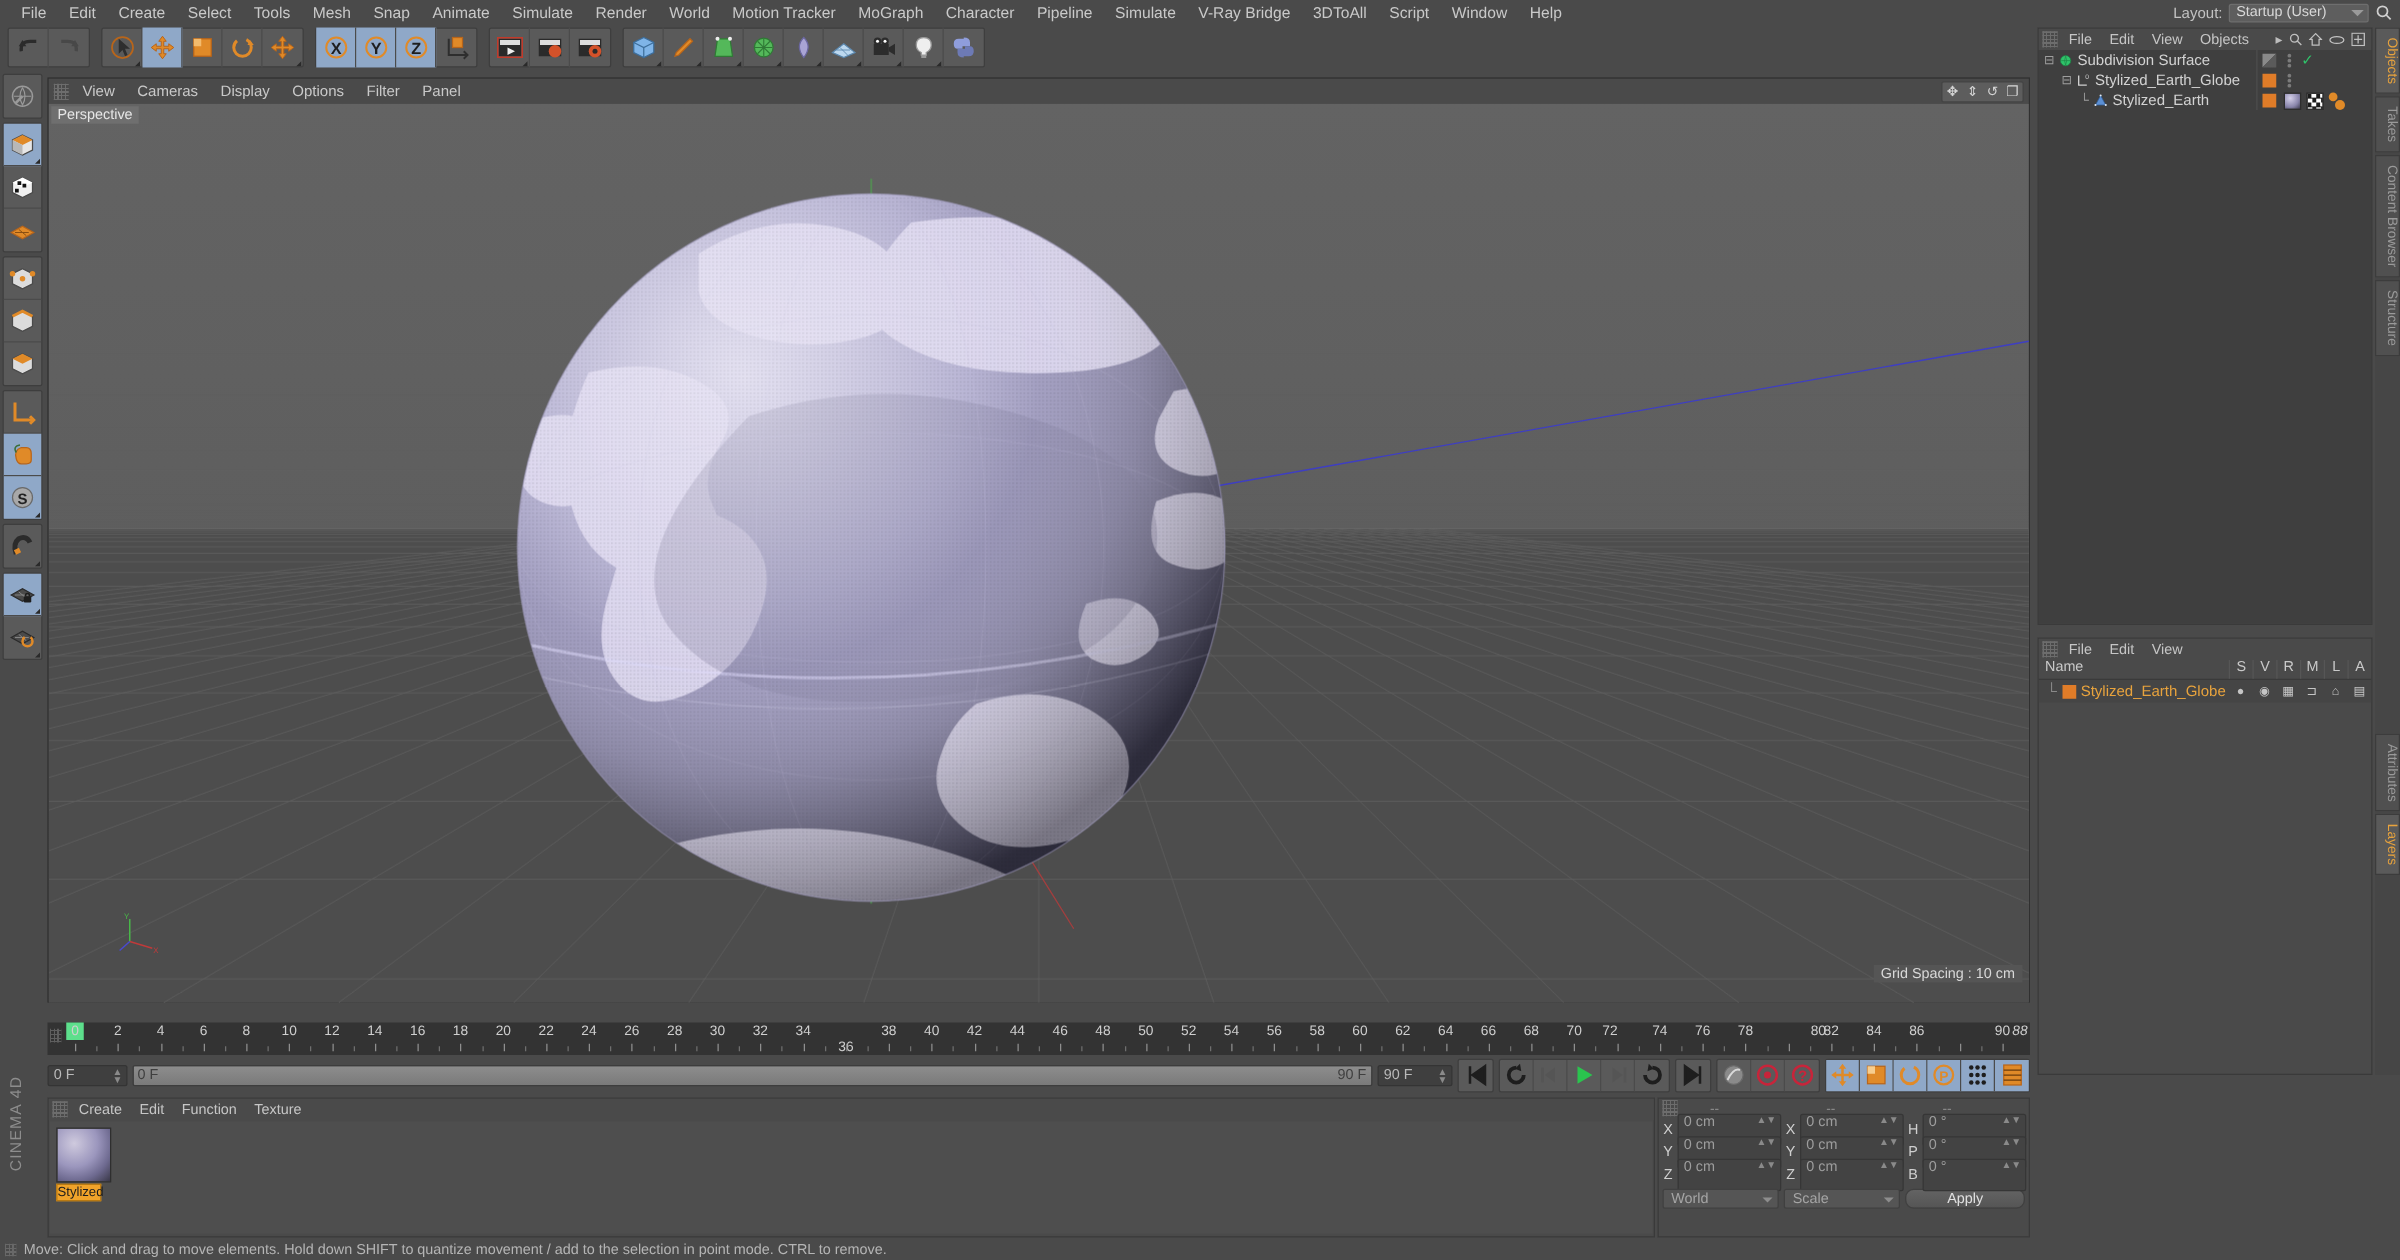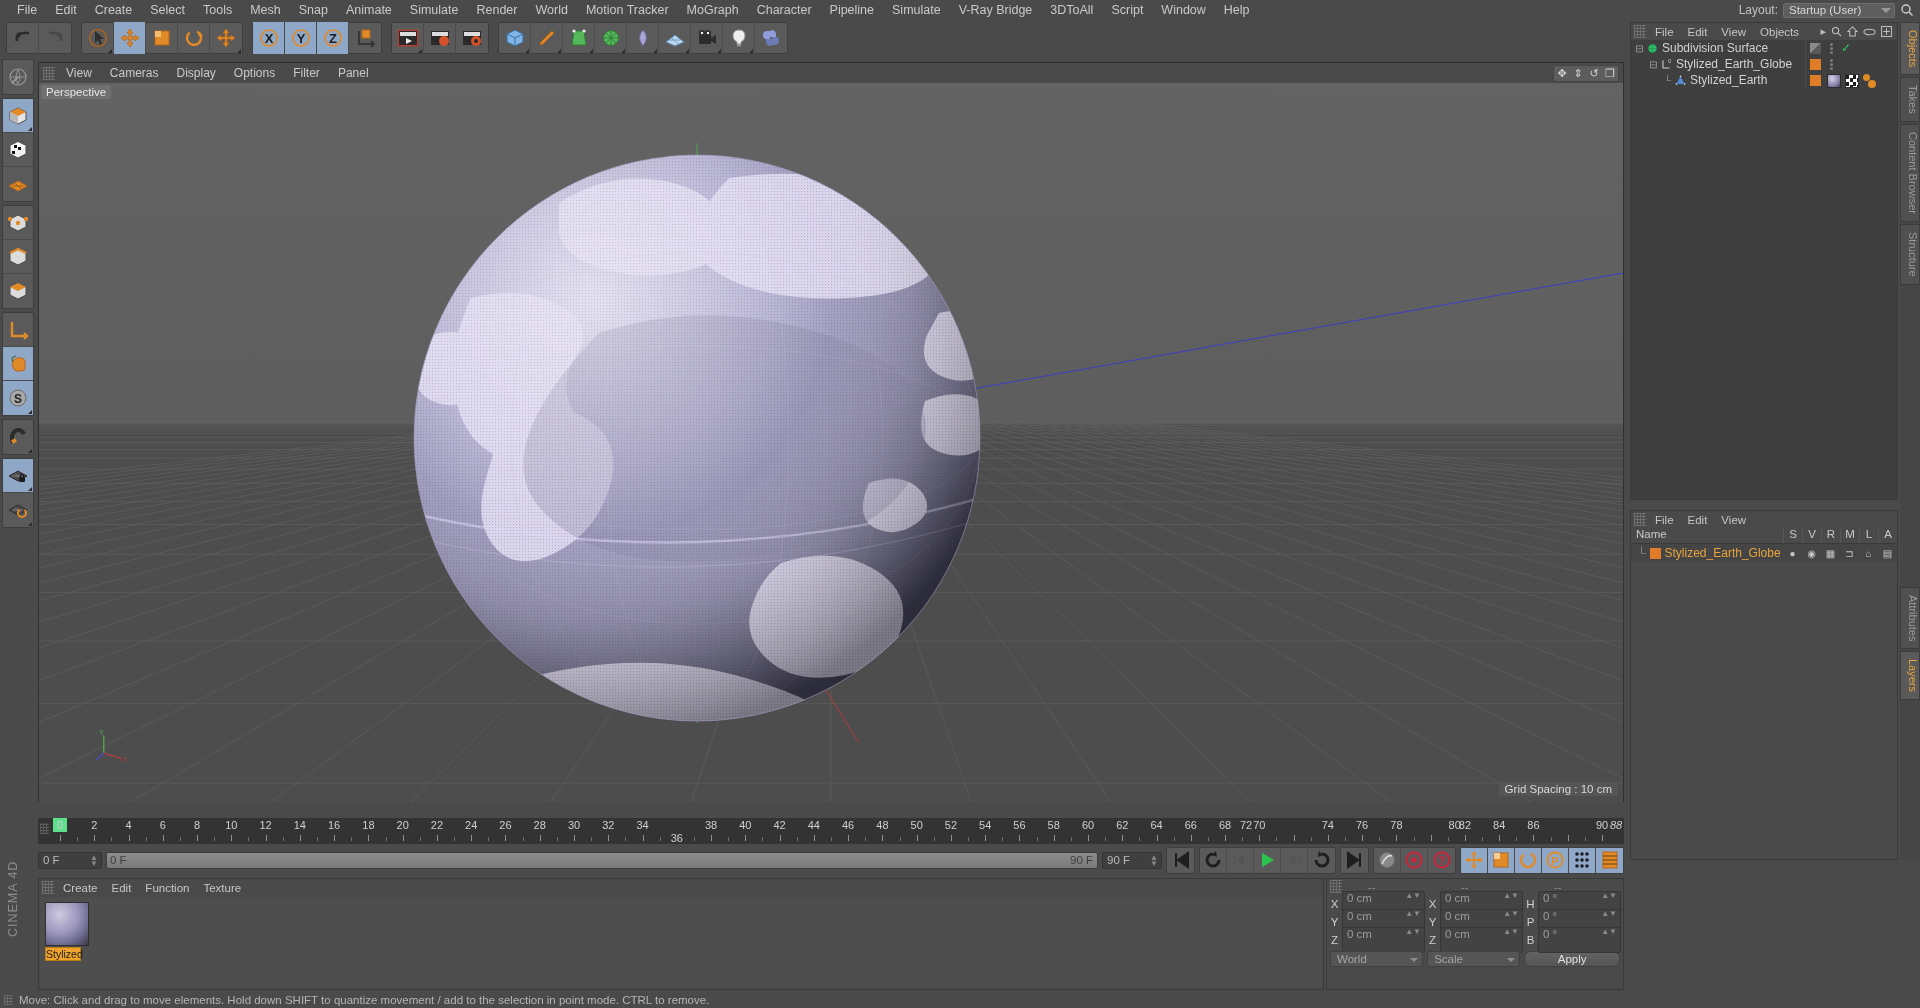--- a/index.html
+++ b/index.html
@@ -55,21 +55,21 @@
                       repeating-linear-gradient(90deg,#8a8a8a 0 1px,transparent 1px 3px);
      opacity:.55;}
   .vnav{ position:absolute; right:4px; top:2px; display:flex; gap:0; background:#5d5d5d;
          border:1px solid #444; border-radius:2px;}
   .vnav div{ width:16px;height:15px; display:flex;align-items:center;justify-content:center; font-size:11px; color:#d5d5d5;}
   .canvas{ position:relative; width:100%; height:719px; overflow:hidden;
            background:
              linear-gradient(180deg,#5e5e5e 0%,#5a5a5a 38%,#565656 48%,#4f4f4f 49%,#4c4c4c 100%);}
   .persplbl{ position:absolute; left:2px; top:2px; background:#6f6f6f; color:#e6e6e6;
              font-size:11.5px; padding:1px 5px; z-index:9;}
-  .gridlbl{ position:absolute; right:5px; bottom:6px; background:#555; color:#d8d8d8;
+  .gridlbl{ position:absolute; right:5px; bottom:16px; background:#555; color:#d8d8d8;
             font-size:11.5px; padding:1px 6px; z-index:9;}
   .axisgizmo{ position:absolute; left:54px; bottom:38px; width:36px;height:36px; z-index:9;}
 
   
   .objpanel{ position:absolute; left:1630px; top:22px; width:268px; height:478px; background:#4a4a4a;
              border:1px solid #3a3a3a;}
   .panelmenu{ height:17px; display:flex; align-items:center; font-size:11.5px; padding-left:3px; background:#4a4a4a;}
   .panelmenu .mi{ padding:0 7px; color:#c6c6c6;}
   .panelicons{ margin-left:auto; display:flex; gap:5px; padding-right:5px; align-items:center; color:#bdbdbd; font-size:11px;}
   .objlist{ background:#3f3f3f; height:calc(100% - 17px); position:relative; }
@@ -931,21 +931,21 @@
         <div class="ttick minor" style="left: 1121.67px;"></div>
         <div class="tmark" style="left: 1138.8px;">66</div>
         <div class="ttick" style="left: 1138.8px;"></div>
         <div class="ttick minor" style="left: 1155.93px;"></div>
         <div class="tmark" style="left: 1173.07px;">68</div>
         <div class="ttick" style="left: 1173.07px;"></div>
         <div class="ttick minor" style="left: 1190.2px;"></div>
         <div class="tmark" style="left: 1207.33px;">70</div>
         <div class="ttick" style="left: 1207.33px;"></div>
         <div class="ttick minor" style="left: 1224.47px;"></div>
-        <div class="tmark" style="left: 1194px;">72</div>
+        <div class="tmark" style="left: 1236px;">72</div>
         <div class="ttick" style="left: 1241.6px;"></div>
         <div class="ttick minor" style="left: 1258.73px;"></div>
         <div class="tmark" style="left: 1275.87px;">74</div>
         <div class="ttick" style="left: 1275.87px;"></div>
         <div class="ttick minor" style="left: 1293px;"></div>
         <div class="tmark" style="left: 1310.13px;">76</div>
         <div class="ttick" style="left: 1310.13px;"></div>
         <div class="ttick minor" style="left: 1327.27px;"></div>
         <div class="tmark" style="left: 1344.4px;">78</div>
         <div class="ttick" style="left: 1344.4px;"></div>

